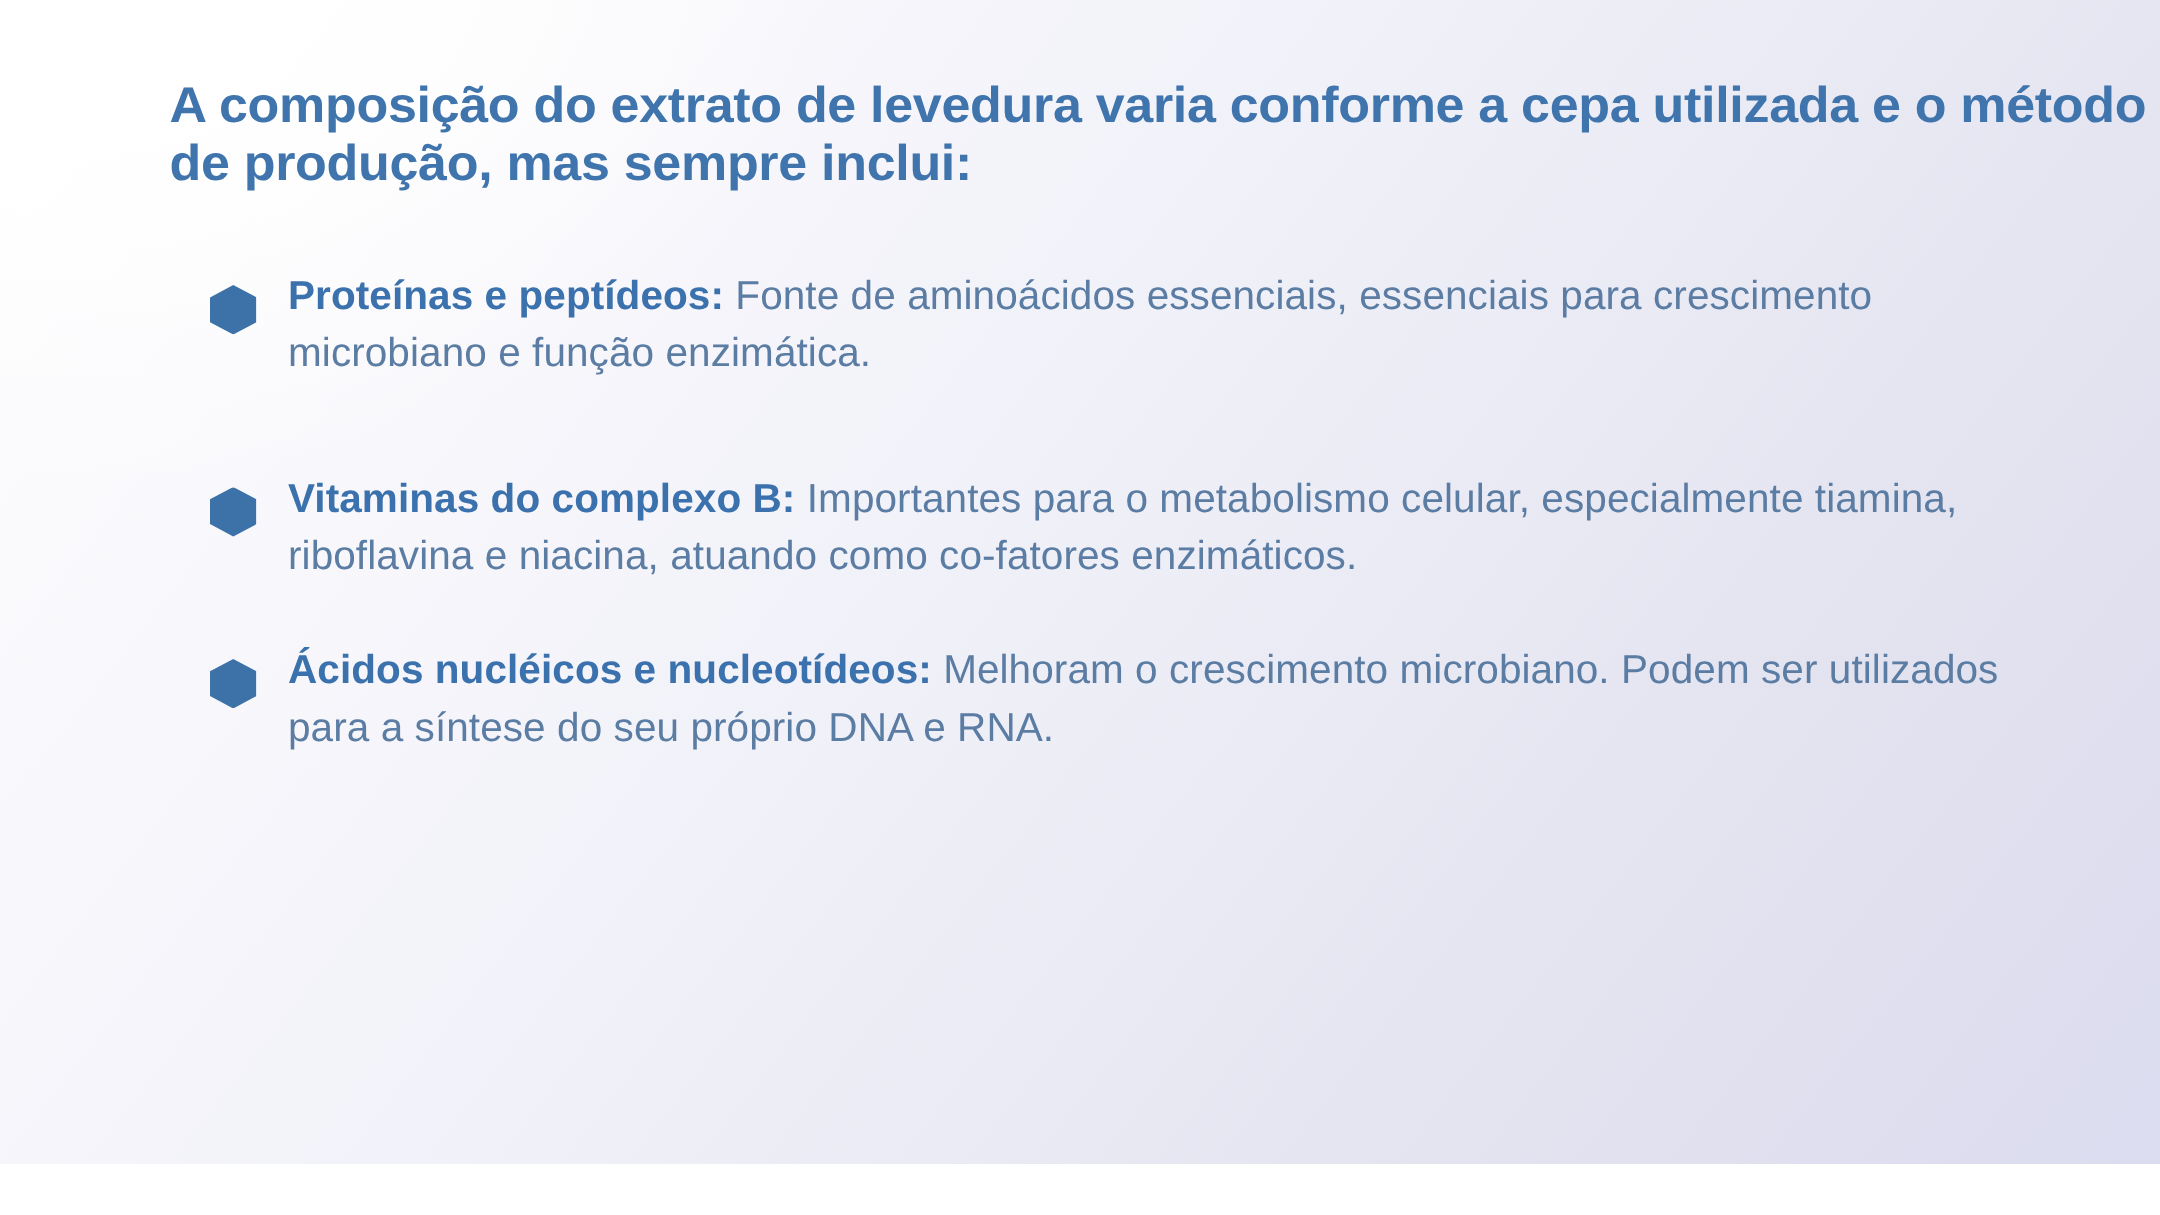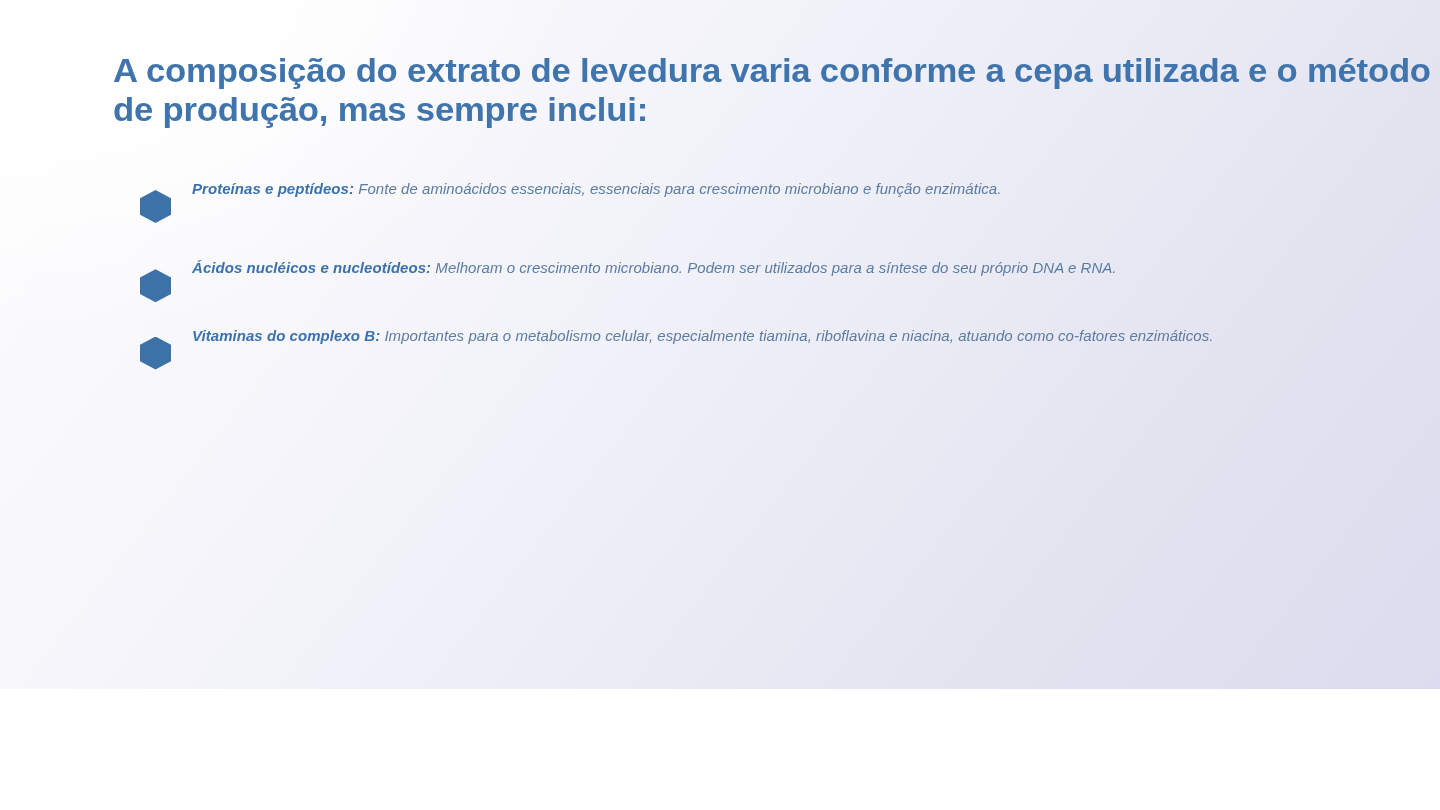--- a/index.html
+++ b/index.html
@@ -12,21 +12,21 @@
     width: 1440px;
     height: 810px;
     overflow: hidden;
     font-family: "Liberation Sans", "DejaVu Sans", sans-serif;
     -webkit-font-smoothing: antialiased;
   }
 
   .slide {
     position: relative;
     width: 1440px;
-    height: 689px;
+    height: 776px;
     box-sizing: border-box;
     background:
       radial-gradient(ellipse 900px 620px at 2% -6%, #ffffff 0%, rgba(255,255,255,0.85) 30%, rgba(255,255,255,0) 62%),
       linear-gradient(128deg,
         #fdfdfe 0%,
         #f8f8fc 22%,
         #f1f1f9 44%,
         #e9e9f4 64%,
         #e1e1ef 82%,
         #dcdcf0 100%);
@@ -83,25 +83,24 @@
     width: 31px;
     height: 33px;
     background: #3d72a8;
     clip-path: polygon(50% 0%, 100% 25%, 100% 75%, 50% 100%, 0% 75%, 0% 25%);
     -webkit-clip-path: polygon(50% 0%, 100% 25%, 100% 75%, 50% 100%, 0% 75%, 0% 25%);
   }
 
   .bullet-text {
     display: block;
     font-family: "Liberation Sans", "DejaVu Sans", sans-serif;
-    font-size: 15px;
+    font-size: 27px;
     line-height: 1.42;
     color: #5b7ca3;
     letter-spacing: 0.05px;
-    font-style: italic;
   }
 
   .bullet-label {
     font-weight: 700;
     color: #3b72ad;
   }
 
   .bullet-body {
     font-weight: 400;
     color: #5b7ca3;
@@ -124,29 +123,29 @@
   <ul class="bullet-list">
 
     <li class="bullet-item i0">
       <span class="hex-marker"></span>
       <span class="bullet-text">
         <span class="bullet-label">Proteínas e peptídeos:</span><span class="bullet-body"> Fonte de aminoácidos essenciais, essenciais para crescimento microbiano e função enzimática.</span>
       </span>
     </li>
 
 
+    <li class="bullet-item i2">
+      <span class="hex-marker"></span>
+      <span class="bullet-text">
+        <span class="bullet-label">Vitaminas do complexo B:</span><span class="bullet-body"> Importantes para o metabolismo celular, especialmente tiamina, riboflavina e niacina, atuando como co-fatores enzimáticos.</span>
+      </span>
+    </li>
+
     <li class="bullet-item i3">
       <span class="hex-marker"></span>
       <span class="bullet-text">
         <span class="bullet-label">Ácidos nucléicos e nucleotídeos:</span><span class="bullet-body"> Melhoram o crescimento microbiano. Podem ser utilizados para a síntese do seu próprio DNA e RNA.</span>
-      </span>
-    </li>
-
-    <li class="bullet-item i2">
-      <span class="hex-marker"></span>
-      <span class="bullet-text">
-        <span class="bullet-label">Vitaminas do complexo B:</span><span class="bullet-body"> Importantes para o metabolismo celular, especialmente tiamina, riboflavina e niacina, atuando como co-fatores enzimáticos.</span>
       </span>
     </li>
 
   </ul>
 
 </div>
 
 </body></html>

